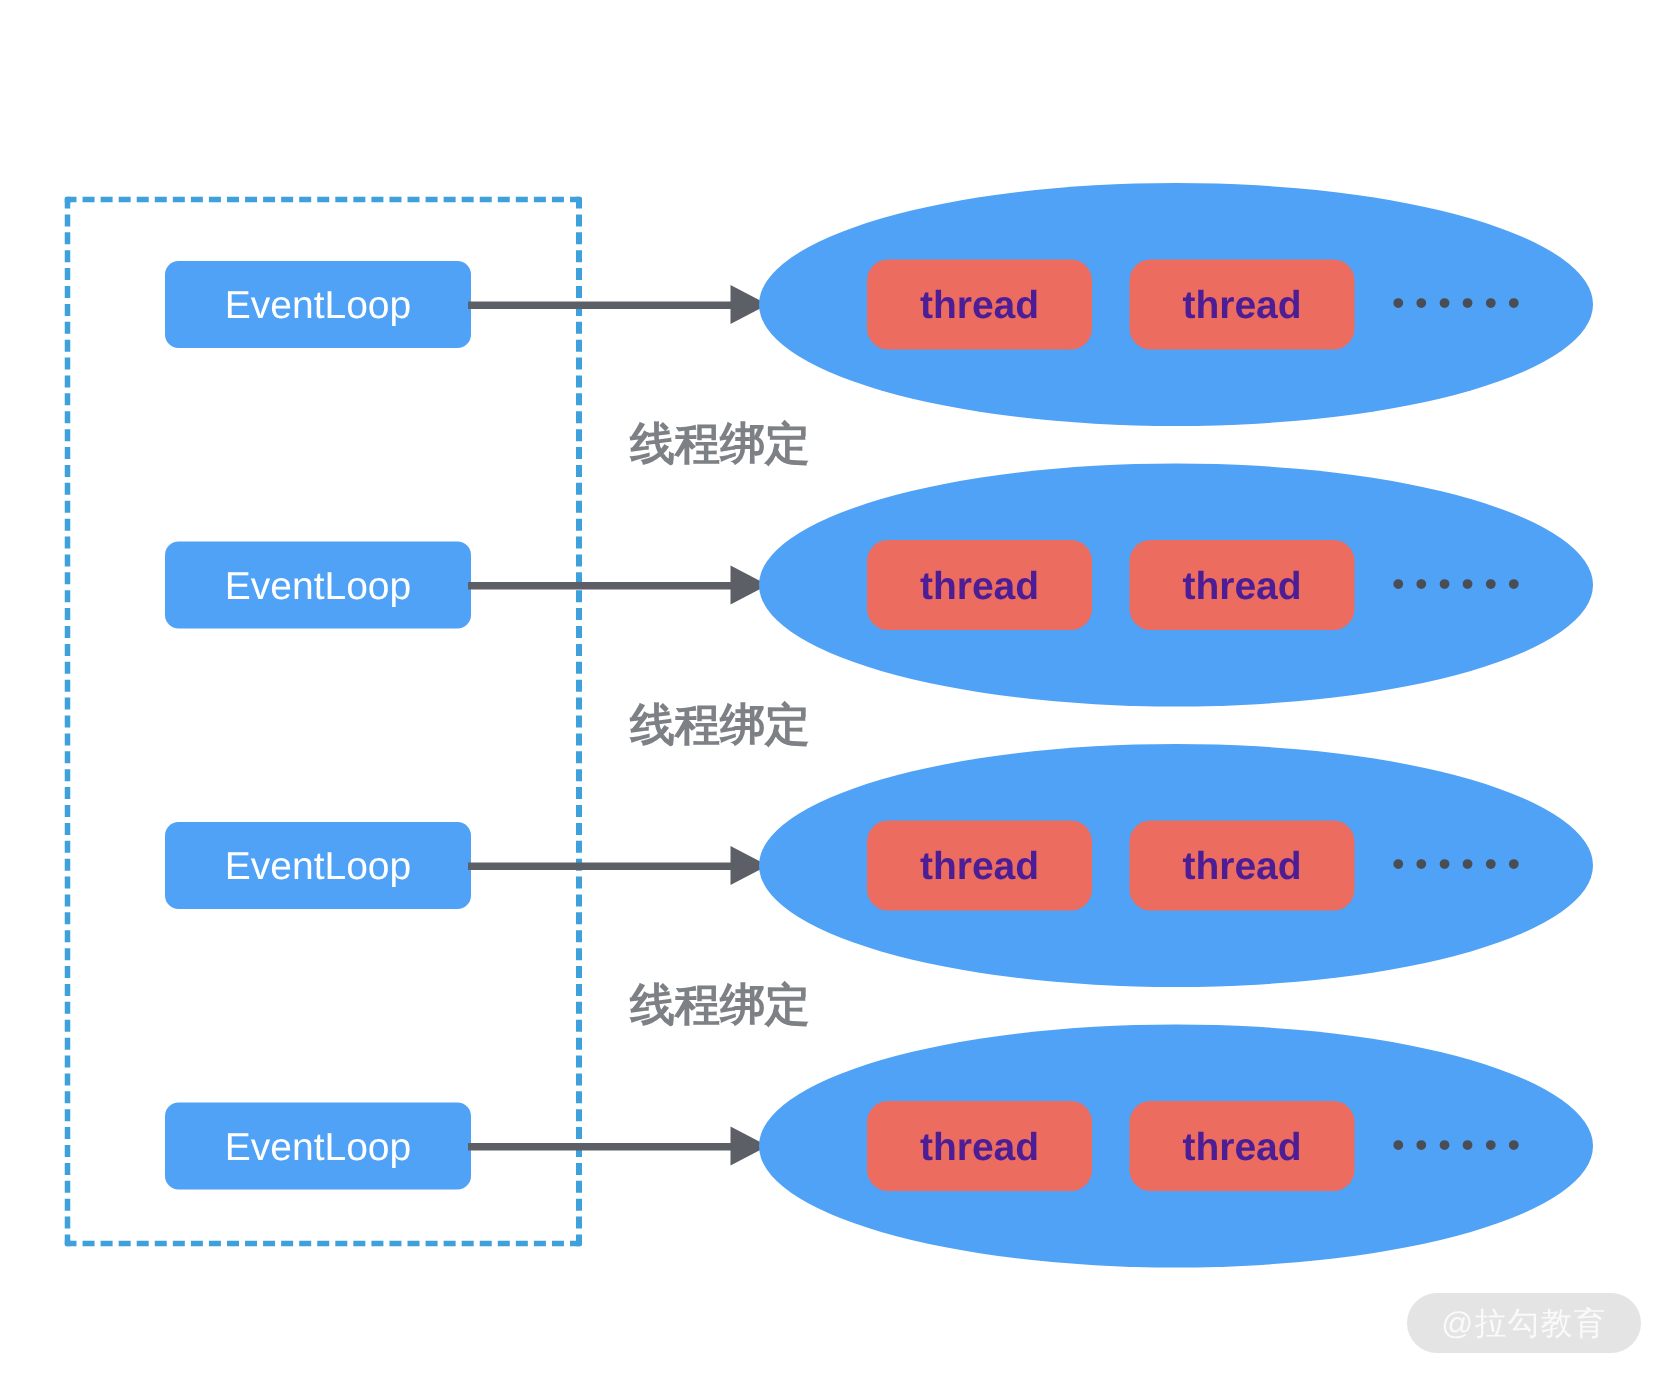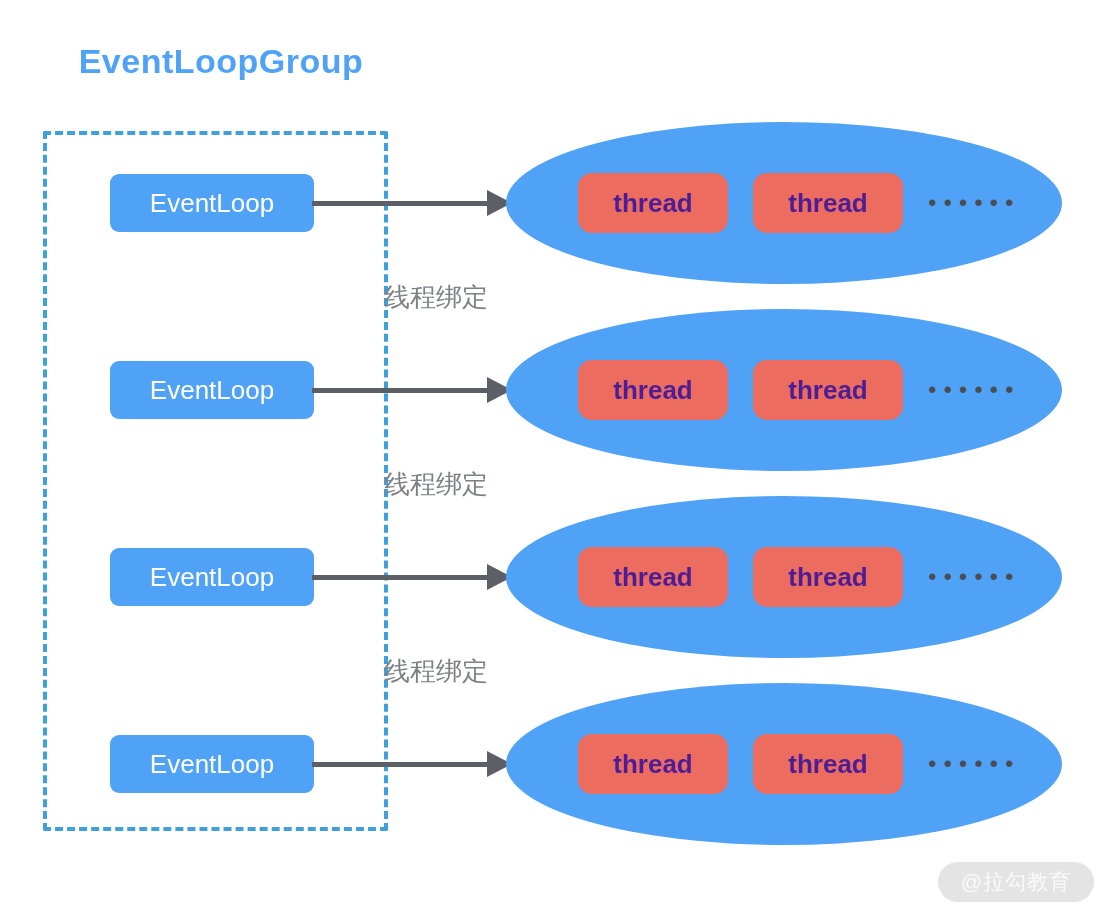--- a/index.html
+++ b/index.html
@@ -100,25 +100,25 @@
     left: 422px; top: 66px;
     height: 30px; line-height: 30px;
     font-size: 24px;
     letter-spacing: 7px;
     color: var(--dots-gray, #4A4E54);
     white-space: nowrap;
   }
 
   .binding-label {
     position: absolute;
-    left: 384px;
+    left: 420px;
     width: 180px; height: 30px;
     line-height: 30px;
-    font-size: 26px;
-    font-weight: 400;
+    font-size: 30px;
+    font-weight: 700;
     color: var(--label-gray, #7D8186);
   }
   .binding-0 { top: 282px; }
   .binding-1 { top: 469px; }
   .binding-2 { top: 656px; }
 
   .watermark {
     position: absolute;
     left: 938px; top: 862px;
     width: 156px; height: 40px;
@@ -128,21 +128,20 @@
     color: var(--watermark-text, #FAFAFA);
     font-size: 21px;
     letter-spacing: 1px;
   }
 </style>
 </head>
 <body>
 
 <div class="canvas">
 
-  <div class="title title-group">EventLoopGroup</div>
 
   <div class="group-border"></div>
 
   <div class="row row-0">
     <div class="eventloop">
       <span>EventLoop</span>
     </div>
     <div class="arrow">
       <div class="arrow-line"></div>
       <div class="arrow-head"></div>

